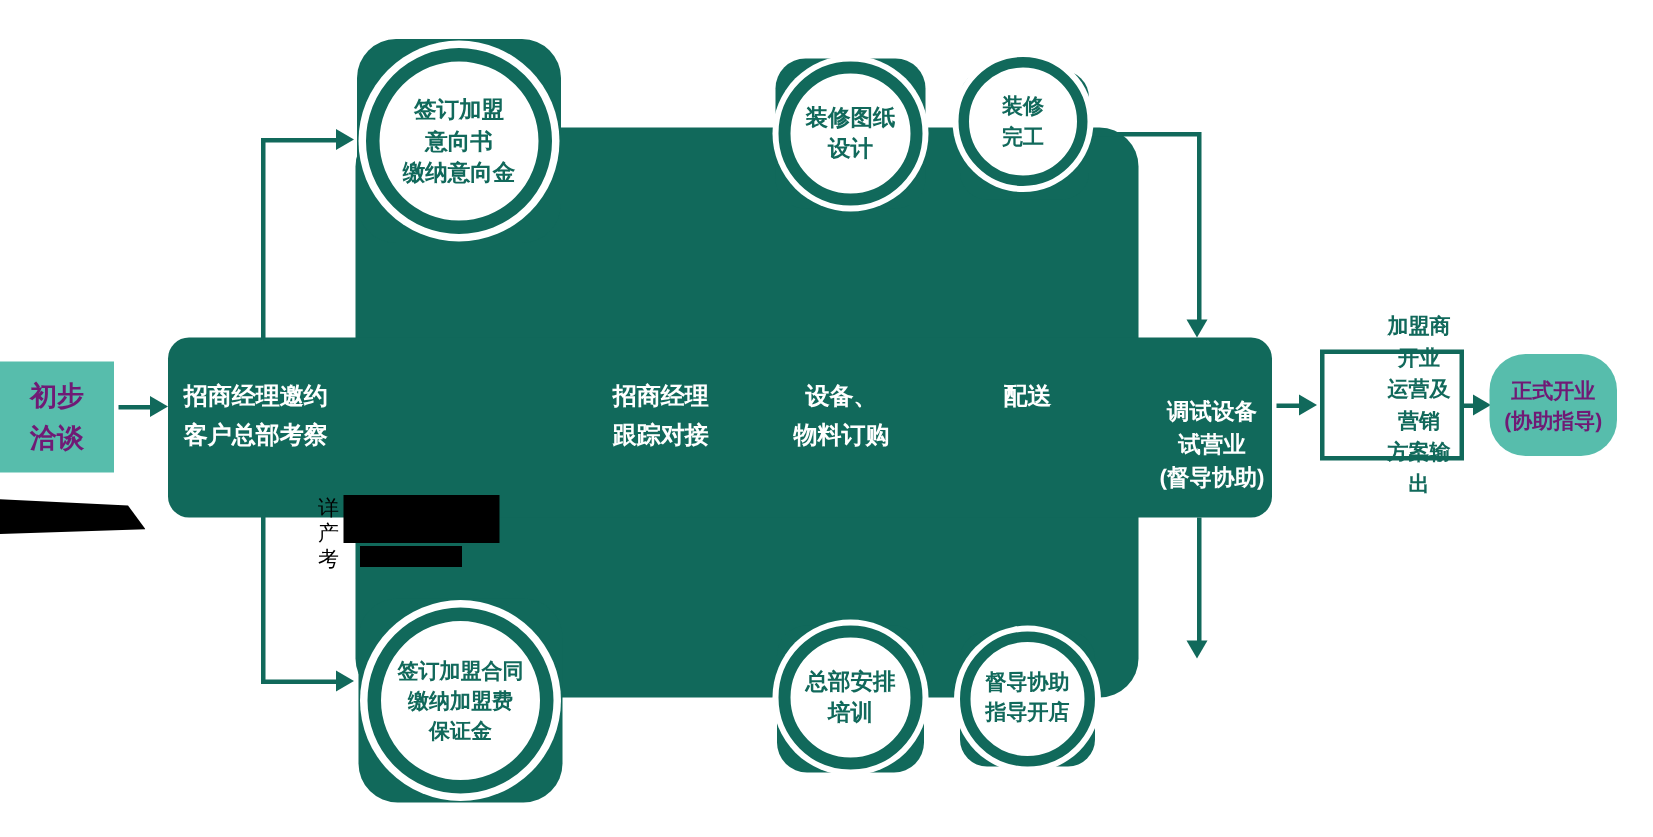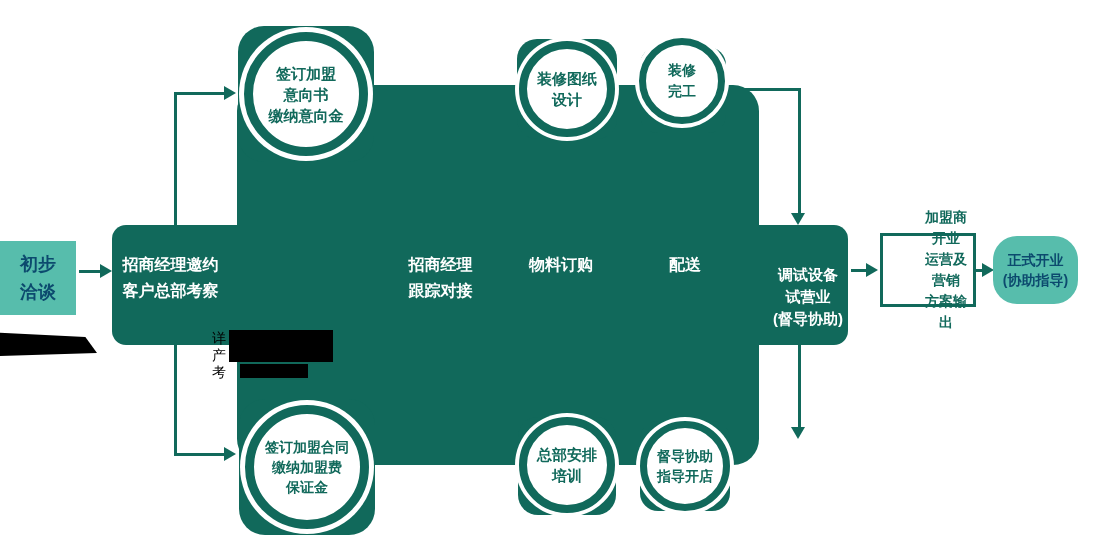--- a/index.html
+++ b/index.html
@@ -24,21 +24,21 @@
   }
   .halo5{box-shadow:0 0 0 5px #fff;}
   .halo4{box-shadow:0 0 0 4px #fff;}
   .steptext{
     z-index:4;color:#fff;font-weight:bold;text-align:center;
   }
   .box{
     z-index:3;display:flex;flex-direction:column;justify-content:center;align-items:center;
     text-align:center;font-weight:bold;box-sizing:border-box;
   }
-  .box-light{background:var(--light-teal);color:#0c4a6e;}
+  .box-light{background:var(--light-teal);color:#701a75;}
   .box-outline{background:#fff;border:3px solid var(--dark-teal);color:var(--dark-teal);padding-left:36px;}
   .aline{z-index:2;background:var(--dark-teal);}
   .ah-right{z-index:2;width:0;height:0;border-top:7px solid transparent;border-bottom:7px solid transparent;border-left:12px solid var(--dark-teal);}
   .ah-down{z-index:2;width:0;height:0;border-left:7px solid transparent;border-right:7px solid transparent;border-top:12px solid var(--dark-teal);}
   .blackshape{z-index:6;background:var(--black);}
   .annotation{z-index:5;color:var(--black);font-size:14px;line-height:17px;text-align:left;}
 </style>
 </head>
 <body>
 
@@ -93,34 +93,35 @@
     </div>
   <div class="circle abs halo5" style="left:245px;top:405px;width:124px;height:124px;border-width:9px;font-size:14px;line-height:20px;">
       <div>签订加盟合同</div>
       <div>缴纳加盟费</div>
       <div>保证金</div>
     </div>
   <div class="circle abs halo4" style="left:519px;top:417px;width:96px;height:96px;border-width:8px;font-size:15px;line-height:21px;">
       <div>总部安排</div>
       <div>培训</div>
     </div>
-  <div class="circle abs halo4" style="left:640px;top:421px;width:90px;height:90px;border-width:7px;font-size:14px;line-height:20px;">
+  <div class="circle abs halo4" style="left:640px;top:421px;width:90px;height:90px;border-width:7px;font-size:14px;line-height:20px;font-family:Liberation Serif, serif;">
       <div>督导协助</div>
       <div>指导开店</div>
     </div>
 
   <div class="abs steptext" style="left:98px;top:252px;width:145px;font-size:16px;line-height:26px;">
       <div>招商经理邀约</div>
       <div>客户总部考察</div>
     </div>
   <div class="abs steptext" style="left:368px;top:252px;width:145px;font-size:16px;line-height:26px;">
       <div>招商经理</div>
       <div>跟踪对接</div>
     </div>
   <div class="abs steptext" style="left:496px;top:252px;width:130px;font-size:16px;line-height:26px;">
+      <div>设备、</div>
       <div>物料订购</div>
     </div>
   <div class="abs steptext" style="left:635px;top:252px;width:100px;font-size:16px;line-height:26px;">
       <div>配送</div>
     </div>
   <div class="abs steptext" style="left:752px;top:264px;width:112px;font-size:15px;line-height:22px;">
       <div>调试设备</div>
       <div>试营业</div>
       <div>(督导协助)</div>
     </div>

